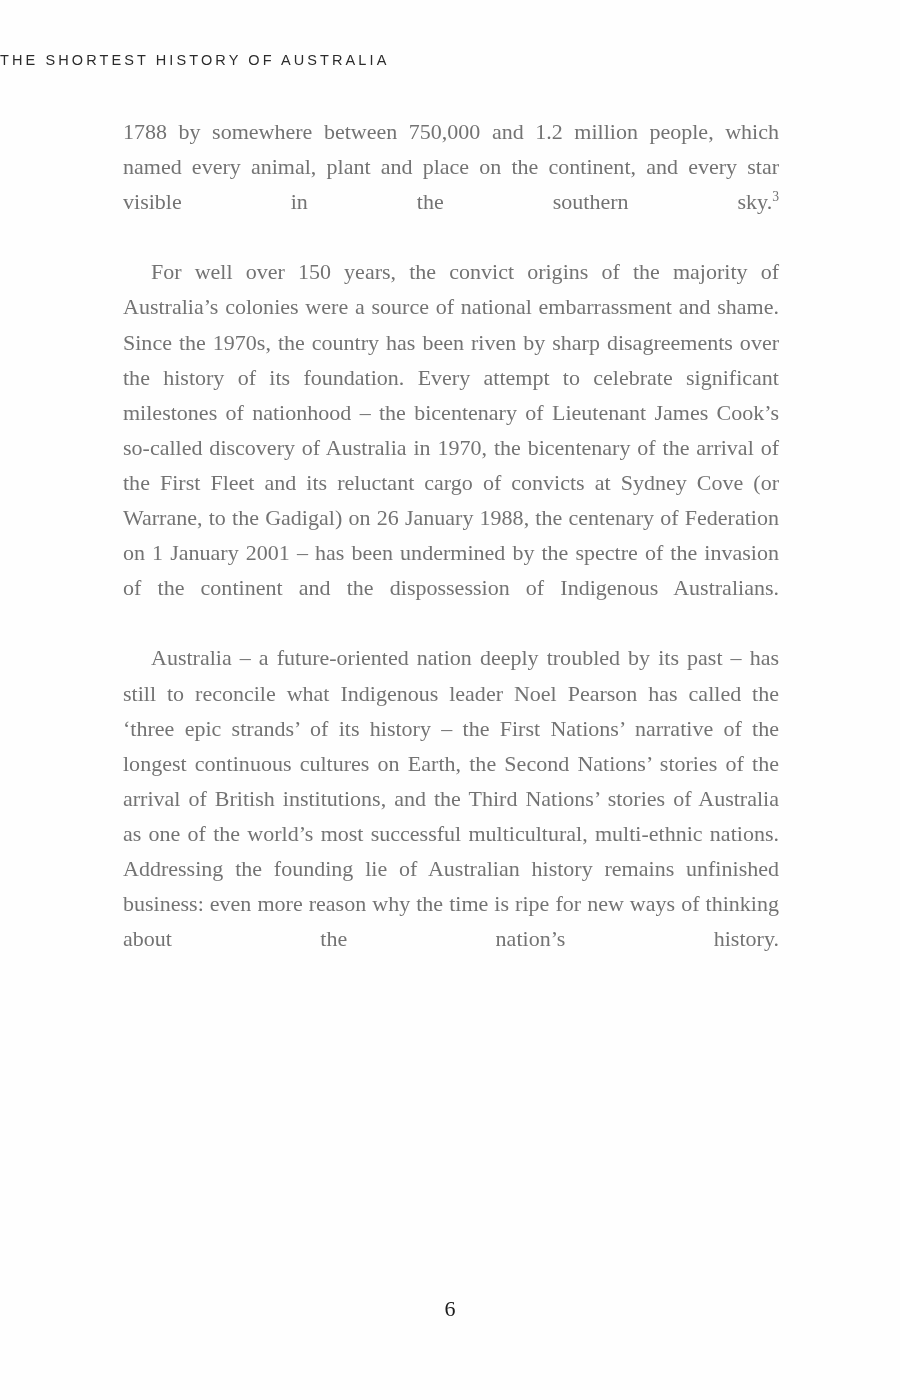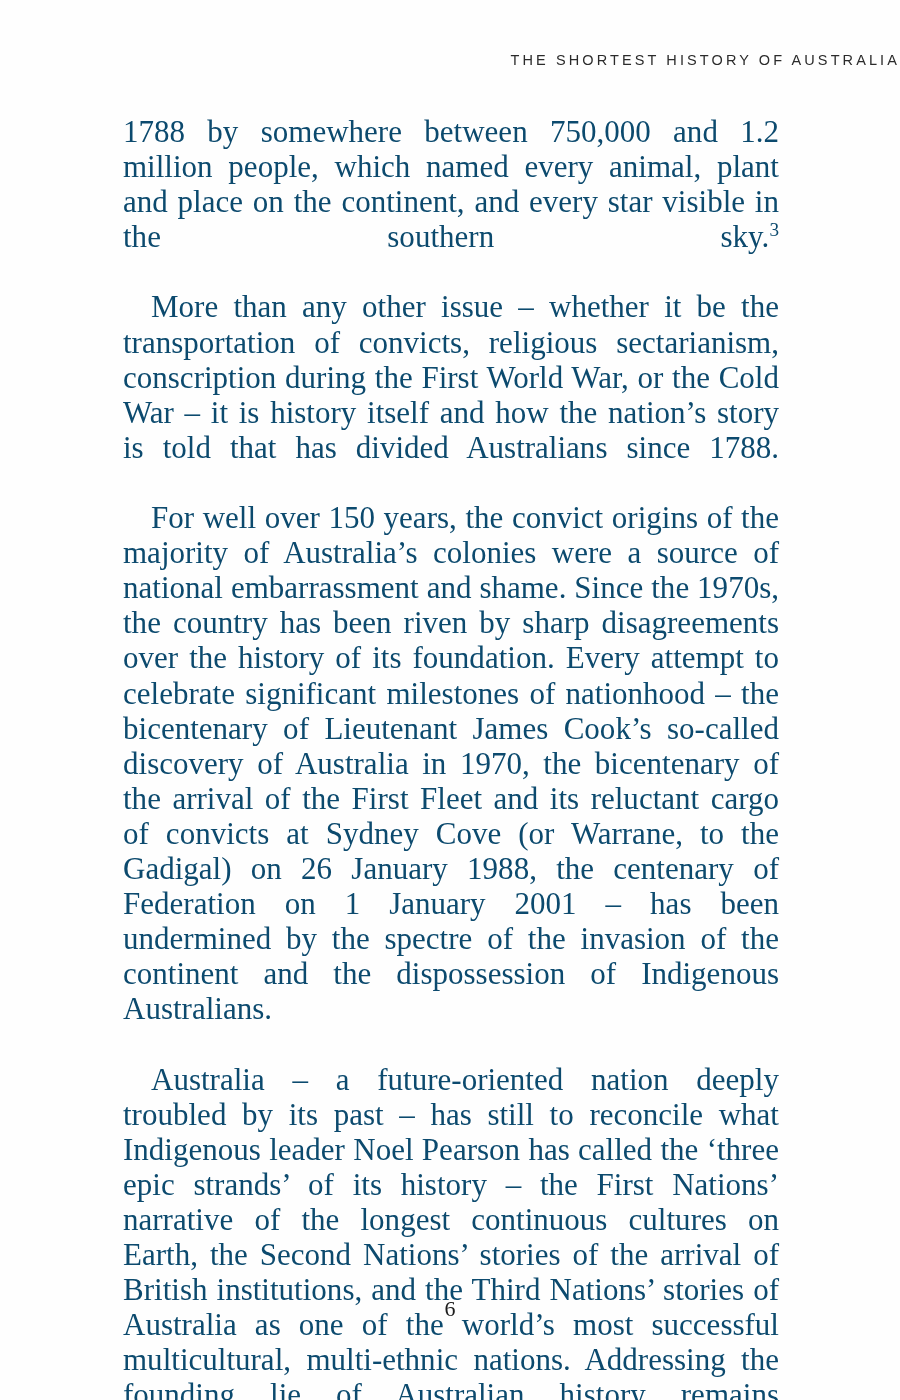--- a/index.html
+++ b/index.html
@@ -22,46 +22,46 @@
     inset: 0;
     background: #fefefe;
   }
 
   
   .running-head {
     position: absolute;
     top: 52px;
     left: 0;
     right: 0;
-    text-align: right;
+    text-align: left;
     font-family: "Liberation Sans", "DejaVu Sans", sans-serif;
     font-size: 14.5px;
     letter-spacing: 3.1px;
     text-transform: uppercase;
     color: #2b2b2b;
     font-weight: 400;
   }
 
   
   .text-block {
     position: absolute;
     top: 114px;
     left: 123px;
     width: 656px;
   }
 
   .para {
     margin: 0;
-    font-size: 31px;
+    font-size: 22px;
     line-height: 35.1px;
     text-align: justify;
     text-justify: inter-word;
     letter-spacing: 0.01px;
     word-spacing: 0.2px;
-    color: #0c4a6e;
+    color: #737373;
     hyphens: none;
   }
 
   .para.indent {
     text-indent: 28px;
   }
 
   .para.continued {
     text-indent: 0;
   }
@@ -96,21 +96,20 @@
 <body>
 
 <div class="page">
 
   <div class="running-head">THE SHORTEST HISTORY OF AUSTRALIA</div>
 
   <div class="text-block">
 
     <p class="para continued"><span>1788 by somewhere between 750,000 and 1.2 million people, which named every animal, plant and place on the continent, and every star visible in the southern sky.</span><sup class="footnote-marker">3</sup></p>
 
-    <p class="para indent">More than any other issue – whether it be the transportation of convicts, religious sectarianism, conscription during the First World War, or the Cold War – it is history itself and how the nation’s story is told that has divided Australians since 1788.</p>
 
     <p class="para indent">For well over 150 years, the convict origins of the majority of Australia’s colonies were a source of national embarrassment and shame. Since the 1970s, the country has been riven by sharp disagreements over the history of its foundation. Every attempt to celebrate significant milestones of nationhood – the bicentenary of Lieutenant James Cook’s so-called discovery of Australia in 1970, the bicentenary of the arrival of the First Fleet and its reluctant cargo of convicts at Sydney Cove (or Warrane, to the Gadigal) on 26 January 1988, the centenary of Federation on 1 January 2001 – has been undermined by the spectre of the invasion of the continent and the dispossession of Indigenous Australians.</p>
 
     <p class="para indent">Australia – a future-oriented nation deeply troubled by its past – has still to reconcile what Indigenous leader Noel Pearson has called the ‘three epic strands’ of its history – the First Nations’ narrative of the longest continuous cultures on Earth, the Second Nations’ stories of the arrival of British institutions, and the Third Nations’ stories of Australia as one of the world’s most successful multicultural, multi-ethnic nations. Addressing the founding lie of Australian history remains unfinished business: even more reason why the time is ripe for new ways of thinking about the nation’s history.</p>
 
 
   </div>
 
   <div class="folio">6</div>
 

